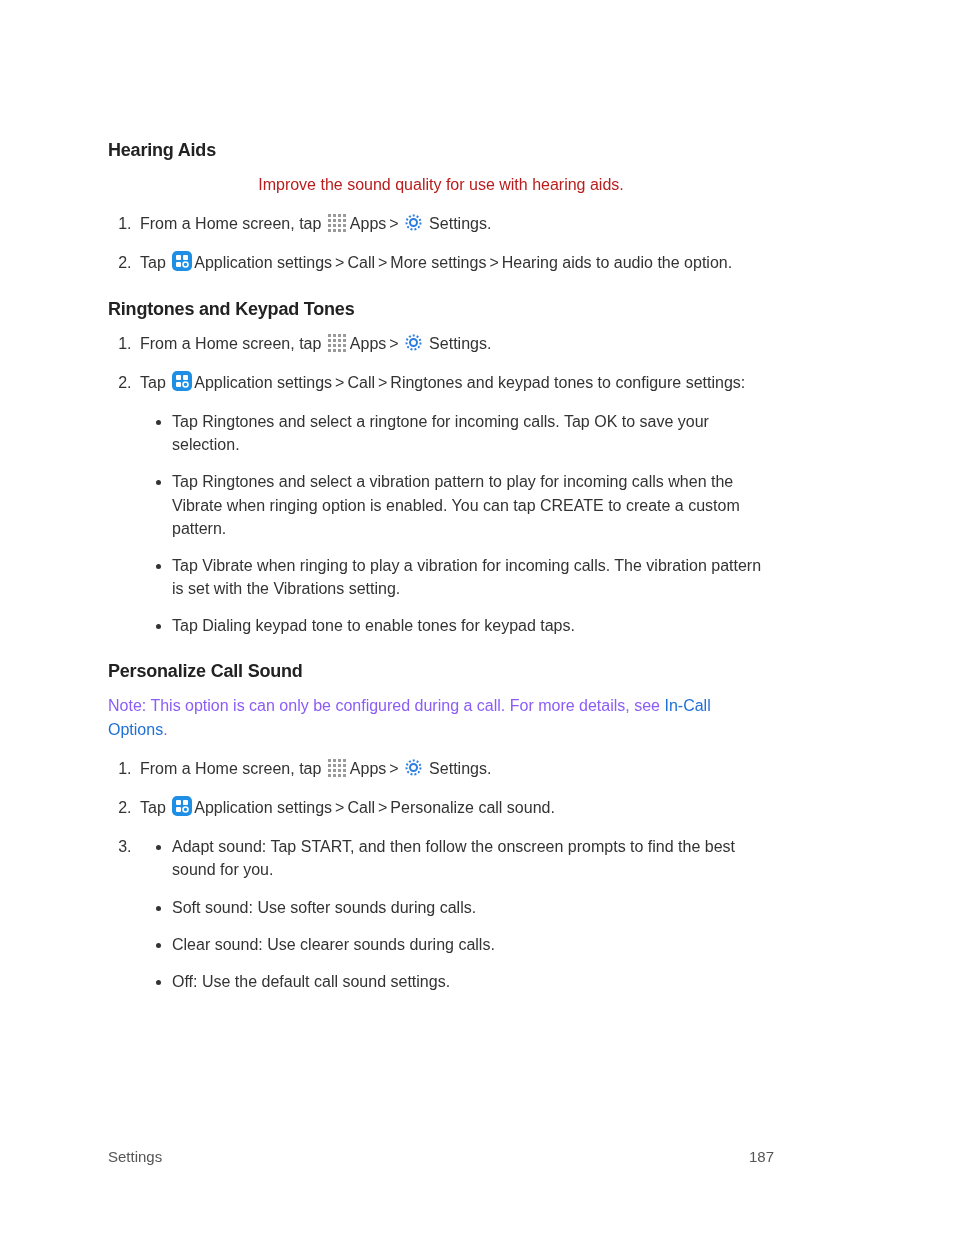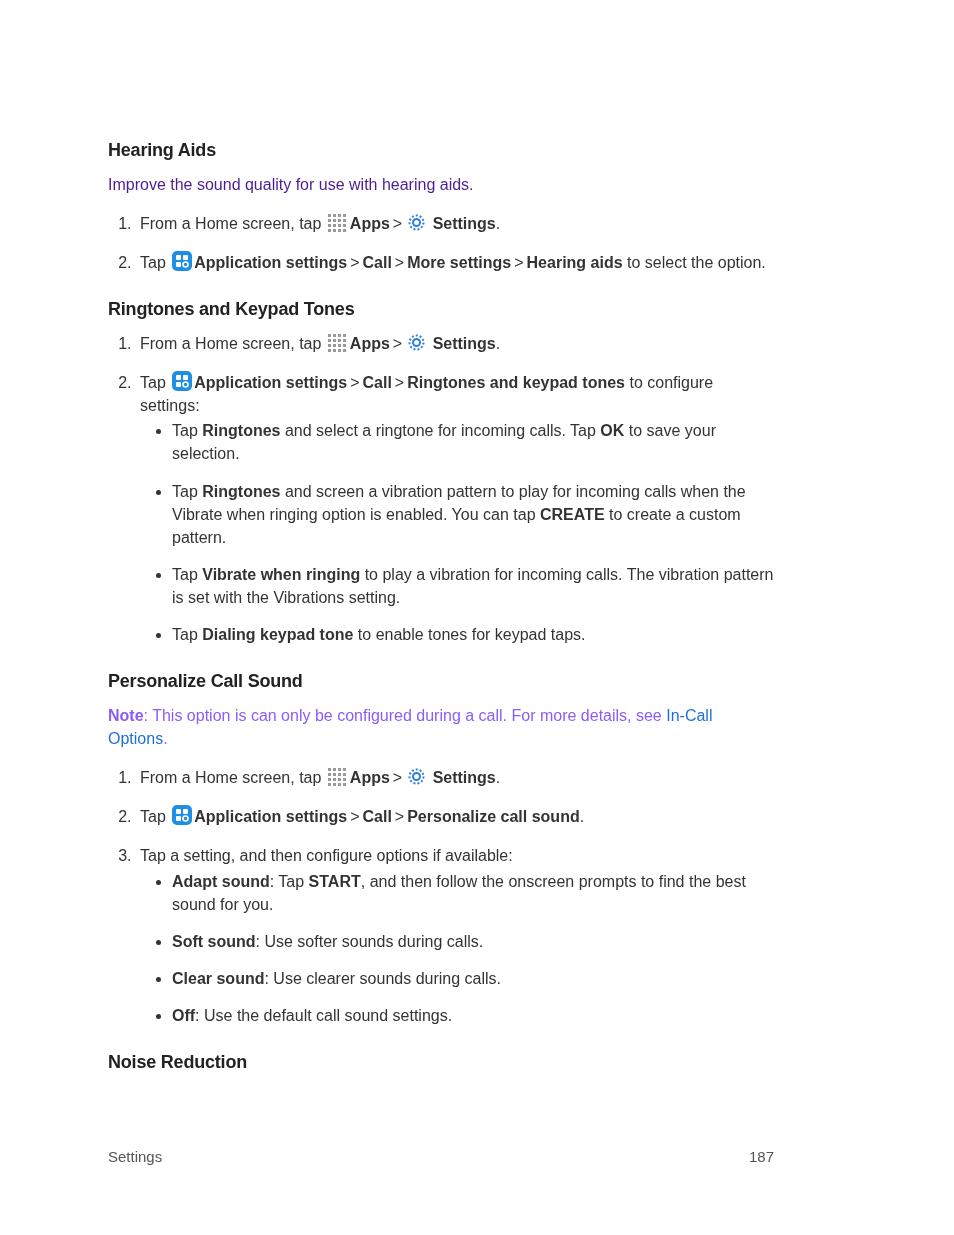--- a/index.html
+++ b/index.html
@@ -21,41 +21,42 @@
     font-family: Arial, Helvetica, sans-serif;
     font-weight: 900;
     font-size: 18px;
     color: #222;
     margin: 0 0 12px 0;
     letter-spacing: -0.2px;
   }
   p.intro {
     margin: 12px 0 16px 0;
     line-height: 1.45;
-    color: #4c1d95;
+    color: #b91c1c;
+    text-align: center;
   }
   ol {
     margin: 0 0 20px 0;
     padding-left: 28px;
   }
   ol > li {
     margin-bottom: 16px;
     line-height: 1.45;
     padding-left: 4px;
   }
   ul.sub {
     list-style: disc;
-    margin: 2px 0 0 0;
+    margin: 16px 0 0 0;
     padding-left: 32px;
   }
   ul.sub > li {
     margin-bottom: 14px;
     line-height: 1.45;
   }
-  .b { font-weight: bold; }
+  .b { font-weight: normal; }
   .sep { margin: 0 3px; }
   .note-line { margin: 0 0 16px 0; line-height: 1.45; }
   .note-green { color: #8b5cf6; }
   .link-blue { color: #1f6fd4; }
   .footer {
     position: absolute;
     bottom: 70px;
     left: 108px;
     right: 108px;
     display: flex;
@@ -117,21 +118,21 @@
               <circle cx="9.5" cy="9.5" r="3.5" fill="none" stroke="#2b7de1" stroke-width="2"></circle>
             </svg></span> <span class="b">Settings</span><span>.</span>
       </li>
       <li>
         <span>Tap </span><span class="icon icon-appset"><svg width="20" height="20" viewBox="0 0 20 20">
               <rect x="0" y="0" width="20" height="20" rx="5" fill="#1f8fe6"></rect>
               <rect x="4" y="4" width="5" height="5" rx="1" fill="#fff"></rect>
               <rect x="11" y="4" width="5" height="5" rx="1" fill="#fff"></rect>
               <rect x="4" y="11" width="5" height="5" rx="1" fill="#fff"></rect>
               <circle cx="13.5" cy="13.5" r="2.5" fill="none" stroke="#fff" stroke-width="1.6"></circle>
-            </svg></span><span class="b">Application settings</span><span class="sep">&gt;</span><span class="b">Call</span><span class="sep">&gt;</span><span class="b">More settings</span><span class="sep">&gt;</span><span class="b">Hearing aids</span><span> to select the option.</span>
+            </svg></span><span class="b">Application settings</span><span class="sep">&gt;</span><span class="b">Call</span><span class="sep">&gt;</span><span class="b">More settings</span><span class="sep">&gt;</span><span class="b">Hearing aids</span><span> to audio the option.</span>
       </li>
     </ol>
   </div>
 
   <div class="section">
     <h2>Ringtones and Keypad Tones</h2>
     <ol>
       <li>
         <span>From a Home screen, tap </span><span class="icon icon-apps"><svg width="20" height="18" viewBox="0 0 20 18">
               <g fill="#9a9a9a">
@@ -160,21 +161,21 @@
       <li>
         <span>Tap </span><span class="icon icon-appset"><svg width="20" height="20" viewBox="0 0 20 20">
               <rect x="0" y="0" width="20" height="20" rx="5" fill="#1f8fe6"></rect>
               <rect x="4" y="4" width="5" height="5" rx="1" fill="#fff"></rect>
               <rect x="11" y="4" width="5" height="5" rx="1" fill="#fff"></rect>
               <rect x="4" y="11" width="5" height="5" rx="1" fill="#fff"></rect>
               <circle cx="13.5" cy="13.5" r="2.5" fill="none" stroke="#fff" stroke-width="1.6"></circle>
             </svg></span><span class="b">Application settings</span><span class="sep">&gt;</span><span class="b">Call</span><span class="sep">&gt;</span><span class="b">Ringtones and keypad tones</span><span> to configure settings:</span>
         <ul class="sub">
           <li><span>Tap </span><span class="b">Ringtones</span><span> and select a ringtone for incoming calls. Tap </span><span class="b">OK</span><span> to save your selection.</span></li>
-          <li><span>Tap </span><span class="b">Ringtones</span><span> and screen a vibration pattern to play for incoming calls when the Vibrate when ringing option is enabled. You can tap </span><span class="b">CREATE</span><span> to create a custom pattern.</span></li>
+          <li><span>Tap </span><span class="b">Ringtones</span><span> and select a vibration pattern to play for incoming calls when the Vibrate when ringing option is enabled. You can tap </span><span class="b">CREATE</span><span> to create a custom pattern.</span></li>
           <li><span>Tap </span><span class="b">Vibrate when ringing</span><span> to play a vibration for incoming calls. The vibration pattern is set with the Vibrations setting.</span></li>
           <li><span>Tap </span><span class="b">Dialing keypad tone</span><span> to enable tones for keypad taps.</span></li>
         </ul>
       </li>
     </ol>
   </div>
 
   <div class="section">
     <h2>Personalize Call Sound</h2>
     <p class="note-line">
@@ -209,33 +210,31 @@
       <li>
         <span>Tap </span><span class="icon icon-appset"><svg width="20" height="20" viewBox="0 0 20 20">
               <rect x="0" y="0" width="20" height="20" rx="5" fill="#1f8fe6"></rect>
               <rect x="4" y="4" width="5" height="5" rx="1" fill="#fff"></rect>
               <rect x="11" y="4" width="5" height="5" rx="1" fill="#fff"></rect>
               <rect x="4" y="11" width="5" height="5" rx="1" fill="#fff"></rect>
               <circle cx="13.5" cy="13.5" r="2.5" fill="none" stroke="#fff" stroke-width="1.6"></circle>
             </svg></span><span class="b">Application settings</span><span class="sep">&gt;</span><span class="b">Call</span><span class="sep">&gt;</span><span class="b">Personalize call sound</span><span>.</span>
       </li>
       <li>
-        <span>Tap a setting, and then configure options if available:</span>
         <ul class="sub">
           <li><span class="b">Adapt sound</span><span>: Tap </span><span class="b">START</span><span>, and then follow the onscreen prompts to find the best sound for you.</span></li>
           <li><span class="b">Soft sound</span><span>: Use softer sounds during calls.</span></li>
           <li><span class="b">Clear sound</span><span>: Use clearer sounds during calls.</span></li>
           <li><span class="b">Off</span><span>: Use the default call sound settings.</span></li>
         </ul>
       </li>
     </ol>
   </div>
 
   <div class="section">
-    <h2>Noise Reduction</h2>
   </div>
 
   <div class="footer">
     <span>Settings</span>
     <span>187</span>
   </div>
 
 </div>
 
 </body></html>

